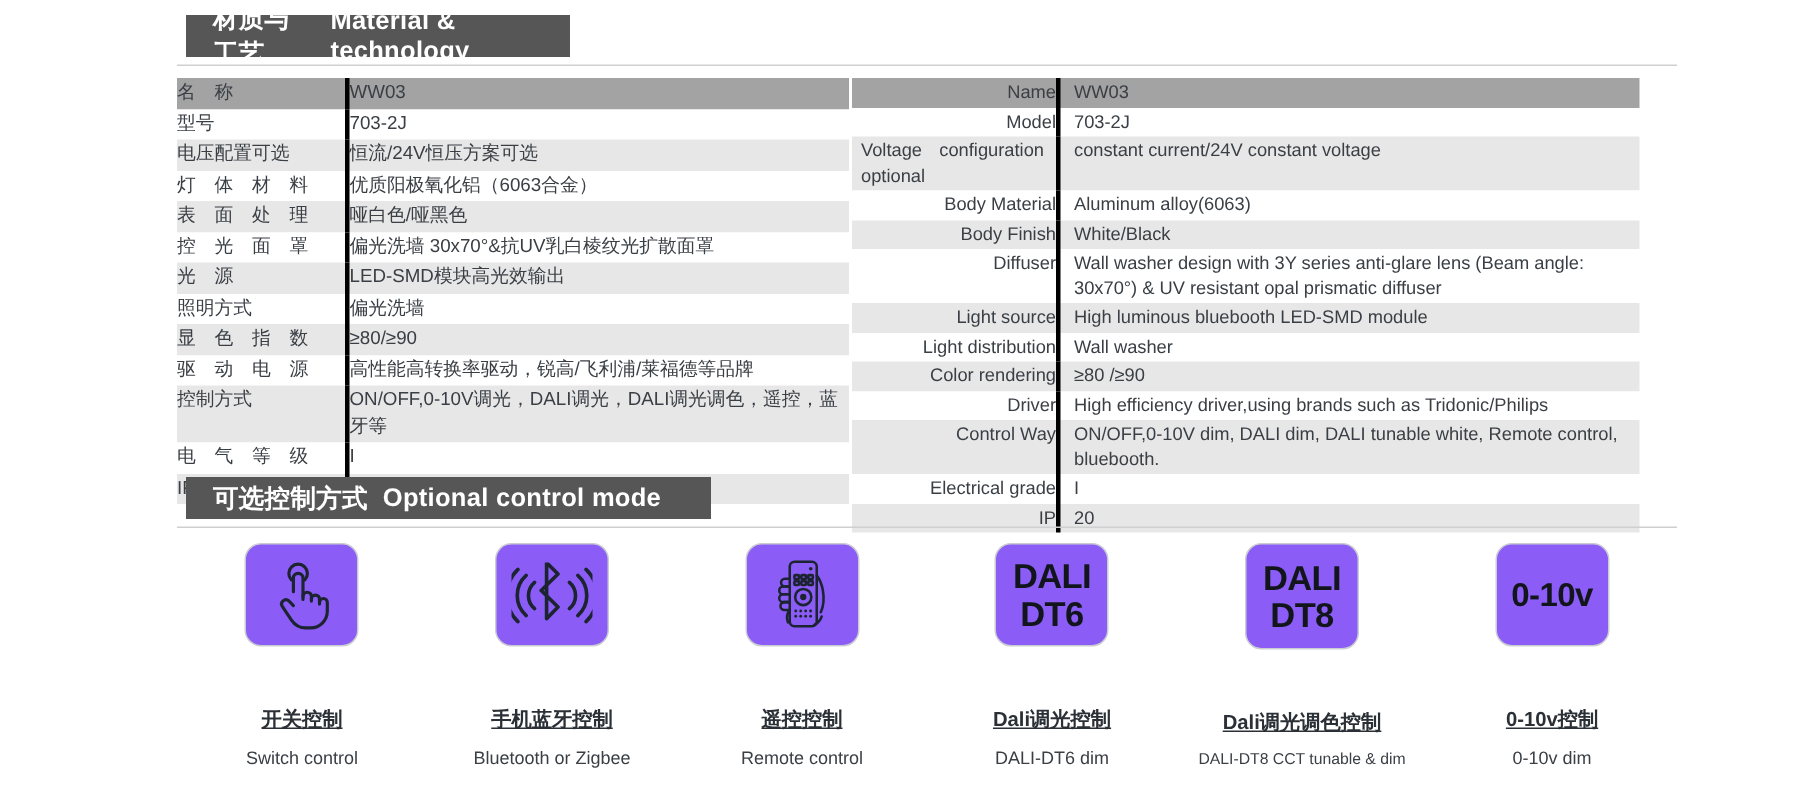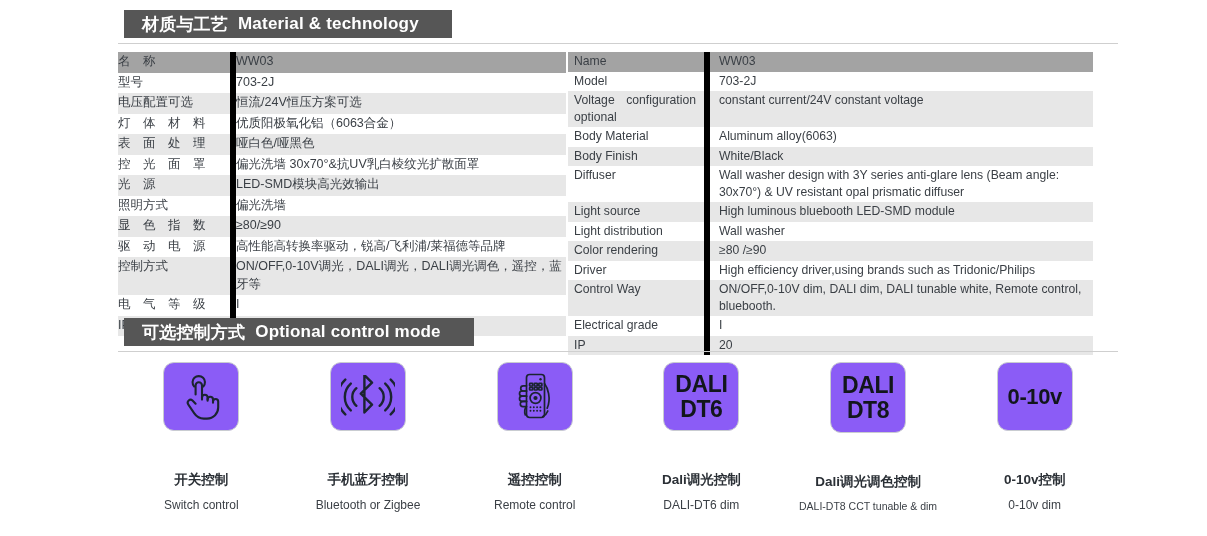--- a/index.html
+++ b/index.html
@@ -35,21 +35,21 @@
     font-size: 17px;
     font-weight: bold;
     margin-left: 10px;
   }
   .bar-underline {
     position: absolute;
     height: 1px;
     background: #cfcfcf;
   }
 
-  #bar-material { left: 124px; top: 10px; width: 328px; height: 28px; }
+  #bar-material { left: 124px; top: 10px; width: 256px; height: 28px; }
   #bar-material-underline { left: 118px; top: 43px; width: 1000px; }
   #bar-control { left: 124px; top: 318px; width: 350px; height: 28px; }
   #bar-control-underline { left: 118px; top: 351px; width: 1000px; }
 
   
   .spec-table {
     position: absolute;
     border-collapse: collapse;
     table-layout: fixed;
   }
@@ -57,21 +57,21 @@
     vertical-align: top;
     padding: 1px 0 2px 0;
     line-height: 16.5px;
   }
   .spec-table .lbl {
     padding-left: 6px;
     white-space: nowrap;
   }
   .spec-table .val {
     padding-left: 9px;
-    border-left: 6px solid #000000;
+    border-left: 3px solid #000000;
   }
   .spec-table tr.shade td { background: #e7e7e7; }
   .spec-table tr.shade-strong td { background: #a3a3a3; }
   .spec-table tr.plain td { background: #ffffff; }
 
   
   #table-cn {
     left: 118px;
     top: 52px;
     width: 448px;
@@ -81,21 +81,21 @@
   #table-cn td { line-height: 17.5px; padding: 1px 0 2px 0; }
   #table-cn .lbl.sp { letter-spacing: 4.5px; }
 
   
   #table-en {
     left: 568px;
     top: 52px;
     width: 525px;
     font-size: 12.2px;
   }
-  #table-en .lbl { width: 130px; white-space: normal; }
+  #table-en .lbl { width: 130px; white-space: normal; text-align: right; }
   #table-en td { line-height: 16.5px; }
   #table-en .lbl.just {
     text-align: justify;
     text-align-last: justify;
     padding-right: 8px;
     white-space: normal;
   }
 
   
   #control-row {
@@ -131,20 +131,21 @@
     letter-spacing: -0.4px;
   }
   .badge-dali { font-size: 23px; }
   .badge-volt { font-size: 22px; }
   .ctrl-label-cn {
     margin-top: 40px;
     font-size: 13.5px;
     font-weight: bold;
     color: #2b3036;
     white-space: nowrap;
+    text-decoration: underline;
   }
   .ctrl-label-en {
     margin-top: 9px;
     font-size: 12px;
     color: #3a3f45;
     white-space: nowrap;
   }
   .ctrl-label-en.small { font-size: 10.5px; }
   .ctrl-svg { display: block; }
 </style>

